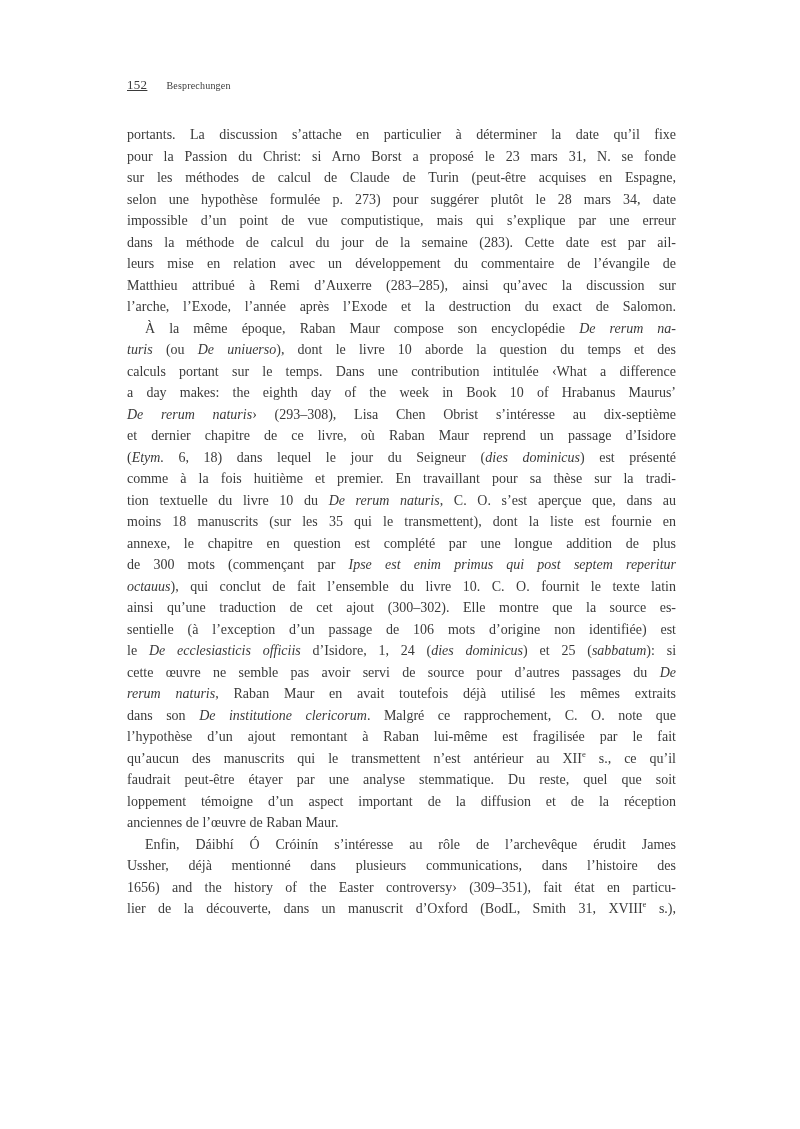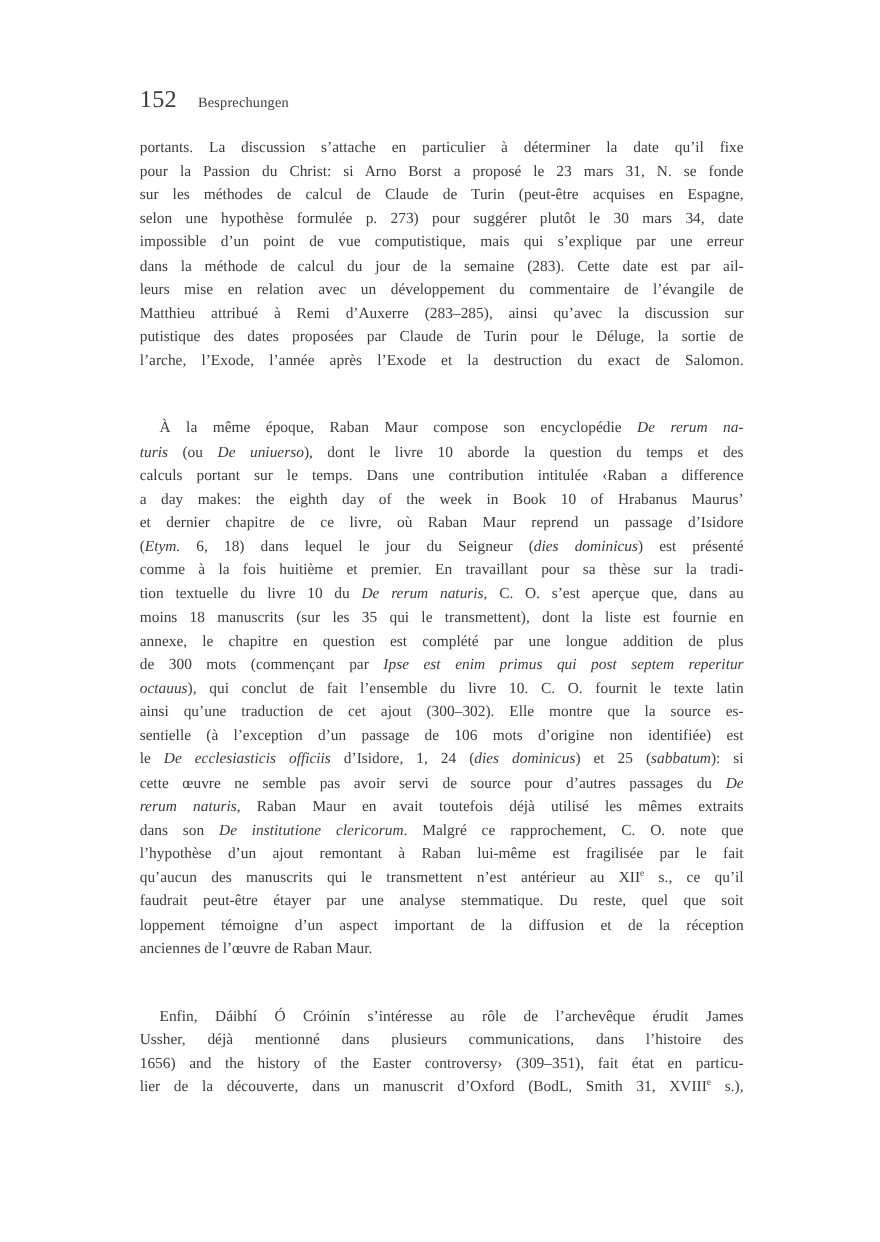--- a/index.html
+++ b/index.html
@@ -9,64 +9,64 @@
     font-family: "Liberation Serif", serif;
     color: #3a3a3a;
     position: relative;
     overflow: hidden;
   }
   .running-header {
     position: absolute; left: 127px; top: 77px;
     display: flex; align-items: baseline; gap: 19px;
     white-space: nowrap;
   }
-  .page-num { font-size: 22px; letter-spacing: 0.3px; }
-  .running-head { font-size: 13px; letter-spacing: 0.2px; }
+  .page-num { font-size: 13px; letter-spacing: 0.3px; text-decoration: underline; }
+  .running-head { font-size: 10px; letter-spacing: 0.2px; }
   .text-block {
     position: absolute; left: 127px; top: 124px; width: 549px;
     font-size: 14px; line-height: 21.5px;
   }
   .para { margin: 0; }
   .line {
     text-align: justify;
     text-align-last: justify;
     -moz-text-align-last: justify;
     white-space: normal;
   }
   .line.endline { text-align-last: left; -moz-text-align-last: left; }
-  .para.indent .line:first-child { text-indent: 18px; margin-top: 40px; }
+  .para.indent .line:first-child { text-indent: 18px; }
   .line em { font-style: italic; }
   .line sup { font-size: 0.62em; line-height: 0; vertical-align: super; }
 </style>
 </head>
 <body>
 
 <div>
   <div class="running-header">
     <span class="page-num">152</span>
     <span class="running-head">Besprechungen</span>
   </div>
   <div class="text-block">
       <div class="para">
         <div class="line">portants. La discussion s’attache en particulier à déterminer la date qu’il fixe</div>
         <div class="line">pour la Passion du Christ: si Arno Borst a proposé le 23 mars 31, N. se fonde</div>
         <div class="line">sur les méthodes de calcul de Claude de Turin (peut-être acquises en Espagne,</div>
-        <div class="line">selon une hypothèse formulée p. 273) pour suggérer plutôt le 30 mars 34, date</div>
+        <div class="line">selon une hypothèse formulée p. 273) pour suggérer plutôt le 28 mars 34, date</div>
         <div class="line">impossible d’un point de vue computistique, mais qui s’explique par une erreur</div>
         <div class="line">dans la méthode de calcul du jour de la semaine (283). Cette date est par ail-</div>
         <div class="line">leurs mise en relation avec un développement du commentaire de l’évangile de</div>
         <div class="line">Matthieu attribué à Remi d’Auxerre (283–285), ainsi qu’avec la discussion sur</div>
-        <div class="line">putistique des dates proposées par Claude de Turin pour le Déluge, la sortie de</div>
         <div class="line">l’arche, l’Exode, l’année après l’Exode et la destruction du exact de Salomon.</div>
       </div>
       <div class="para indent">
         <div class="line">À la même époque, Raban Maur compose son encyclopédie <em>De rerum na-</em></div>
         <div class="line"><em>turis</em> (ou <em>De uniuerso</em>), dont le livre 10 aborde la question du temps et des</div>
-        <div class="line">calculs portant sur le temps. Dans une contribution intitulée ‹Raban a difference</div>
+        <div class="line">calculs portant sur le temps. Dans une contribution intitulée ‹What a difference</div>
         <div class="line">a day makes: the eighth day of the week in Book 10 of Hrabanus Maurus’</div>
+        <div class="line"><em>De rerum naturis</em>› (293–308), Lisa Chen Obrist s’intéresse au dix-septième</div>
         <div class="line">et dernier chapitre de ce livre, où Raban Maur reprend un passage d’Isidore</div>
         <div class="line">(<em>Etym.</em> 6, 18) dans lequel le jour du Seigneur (<em>dies dominicus</em>) est présenté</div>
         <div class="line">comme à la fois huitième et premier. En travaillant pour sa thèse sur la tradi-</div>
         <div class="line">tion textuelle du livre 10 du <em>De rerum naturis</em>, C. O. s’est aperçue que, dans au</div>
         <div class="line">moins 18 manuscrits (sur les 35 qui le transmettent), dont la liste est fournie en</div>
         <div class="line">annexe, le chapitre en question est complété par une longue addition de plus</div>
         <div class="line">de 300 mots (commençant par <em>Ipse est enim primus qui post septem reperitur</em></div>
         <div class="line"><em>octauus</em>), qui conclut de fait l’ensemble du livre 10. C. O. fournit le texte latin</div>
         <div class="line">ainsi qu’une traduction de cet ajout (300–302). Elle montre que la source es-</div>
         <div class="line">sentielle (à l’exception d’un passage de 106 mots d’origine non identifiée) est</div>

